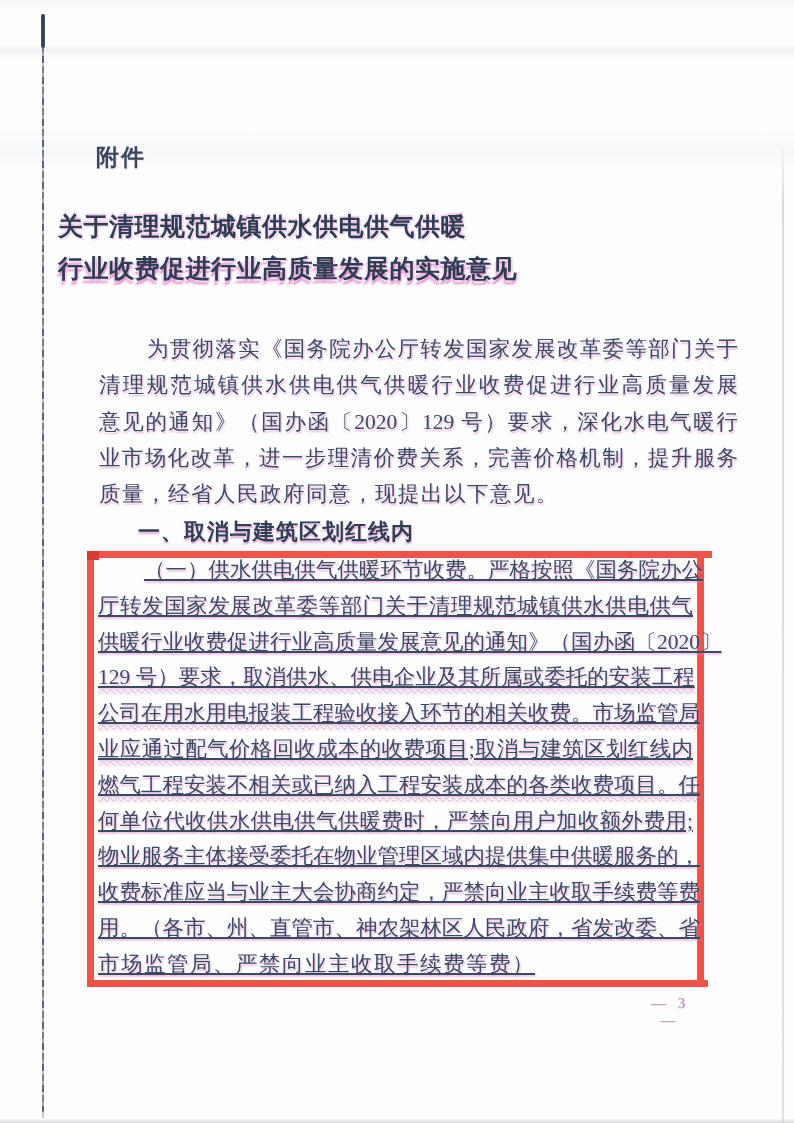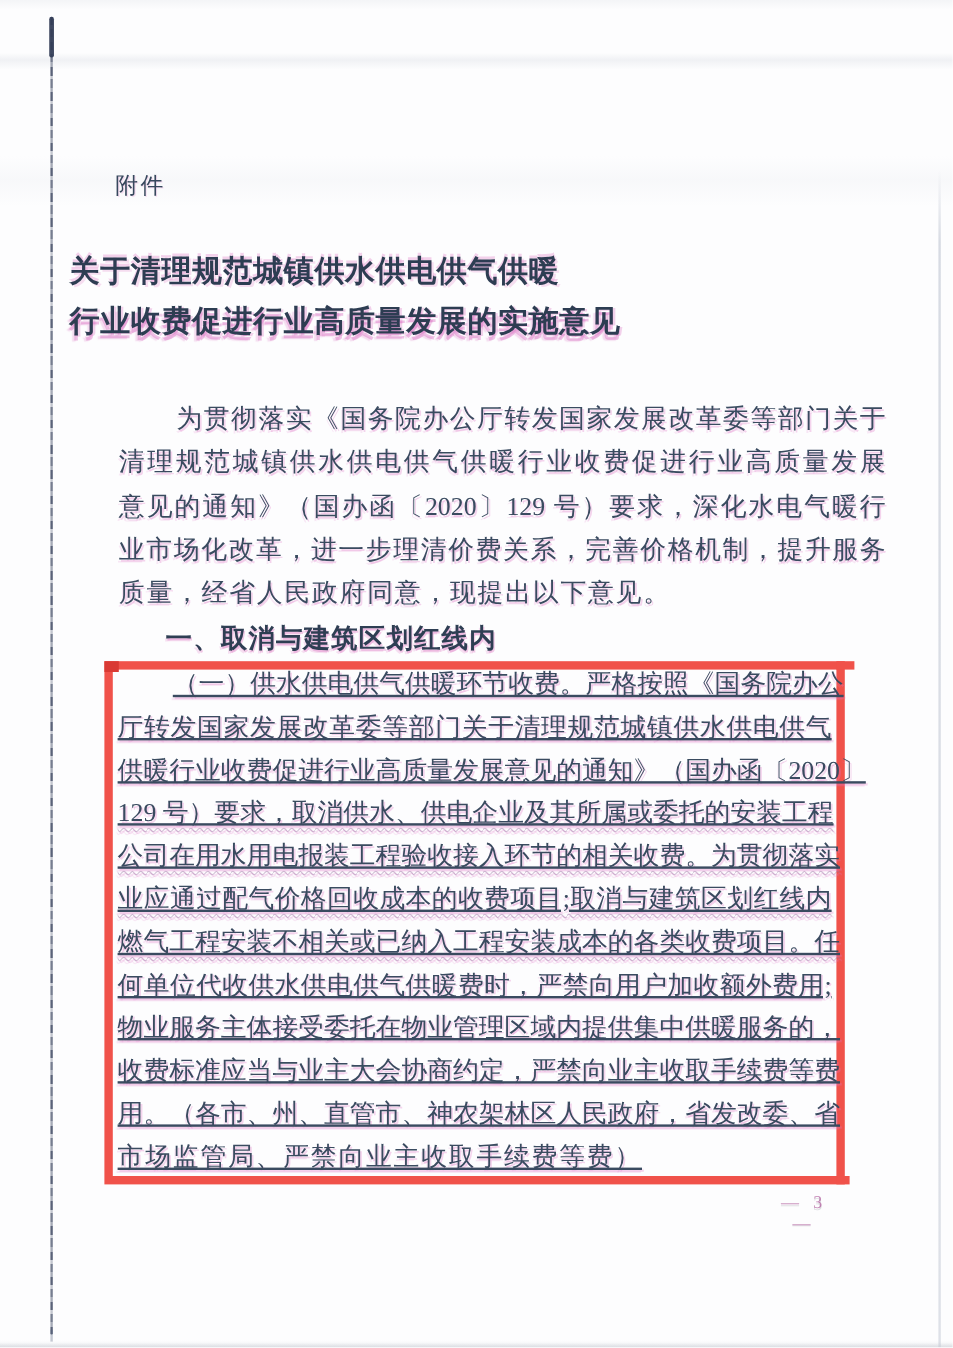--- a/index.html
+++ b/index.html
@@ -42,21 +42,21 @@
     position:absolute;left:0;bottom:0;width:100%;height:4px;
     background:linear-gradient(0deg, rgba(198,202,209,0.5), rgba(255,255,255,0));
   }
   
   .ink{
     color:#3a4b60;
     text-shadow:1.5px 1.5px 0 rgba(226,118,199,0.30), -1px 2.5px 0 rgba(226,118,199,0.16);
   }
   .attachment{
     position:absolute;left:96px;top:142px;
-    font-size:19px;font-weight:400;letter-spacing:2px;color:#37485d;
+    font-size:23px;font-weight:700;letter-spacing:2px;color:#37485d;
     text-shadow:1px 1px 0 rgba(226,118,199,0.22);
   }
   .title{
     position:absolute;left:58px;top:206px;width:586px;margin:0;
     text-align:left;font-size:25px;font-weight:800;line-height:42px;
     color:#2d3d52;letter-spacing:0.5px;
   }
   .title .t1{text-shadow:0 -2px 0 rgba(222,108,192,0.30), 2px 2px 0 rgba(222,108,192,0.22);}
   .title .t2{text-shadow:0 4px 0 rgba(216,98,188,0.38), 2px 1px 0 rgba(216,98,188,0.28), -2px 5px 1px rgba(216,98,188,0.22);}
   .intro{
@@ -138,21 +138,21 @@
 
   <div class="red-box" style="border-color: rgb(240, 82, 74);">
     <div class="corner-nub"></div>
     <div class="overshoot-top-right"></div>
     <div class="overshoot-bottom-right"></div>
     <div class="box-text ink">
         <div class="line ind">（一）供水供电供气供暖环节收费。严格按照《国务院办公</div>
         <div class="line">厅转发国家发展改革委等部门关于清理规范城镇供水供电供气</div>
         <div class="line">供暖行业收费促进行业高质量发展意见的通知》（国办函〔2020〕</div>
         <div class="line u">129 号）要求，取消供水、供电企业及其所属或委托的安装工程</div>
-        <div class="line u">公司在用水用电报装工程验收接入环节的相关收费。为贯彻落实</div>
+        <div class="line u">公司在用水用电报装工程验收接入环节的相关收费。市场监管局</div>
         <div class="line u">业应通过配气价格回收成本的收费项目;取消与建筑区划红线内</div>
         <div class="line u">燃气工程安装不相关或已纳入工程安装成本的各类收费项目。任</div>
         <div class="line">何单位代收供水供电供气供暖费时，严禁向用户加收额外费用;</div>
         <div class="line">物业服务主体接受委托在物业管理区域内提供集中供暖服务的，</div>
         <div class="line">收费标准应当与业主大会协商约定，严禁向业主收取手续费等费</div>
         <div class="line">用。（各市、州、直管市、神农架林区人民政府，省发改委、省</div>
         <div class="line nj">市场监管局、严禁向业主收取手续费等费）</div>
       </div>
   </div>
 

